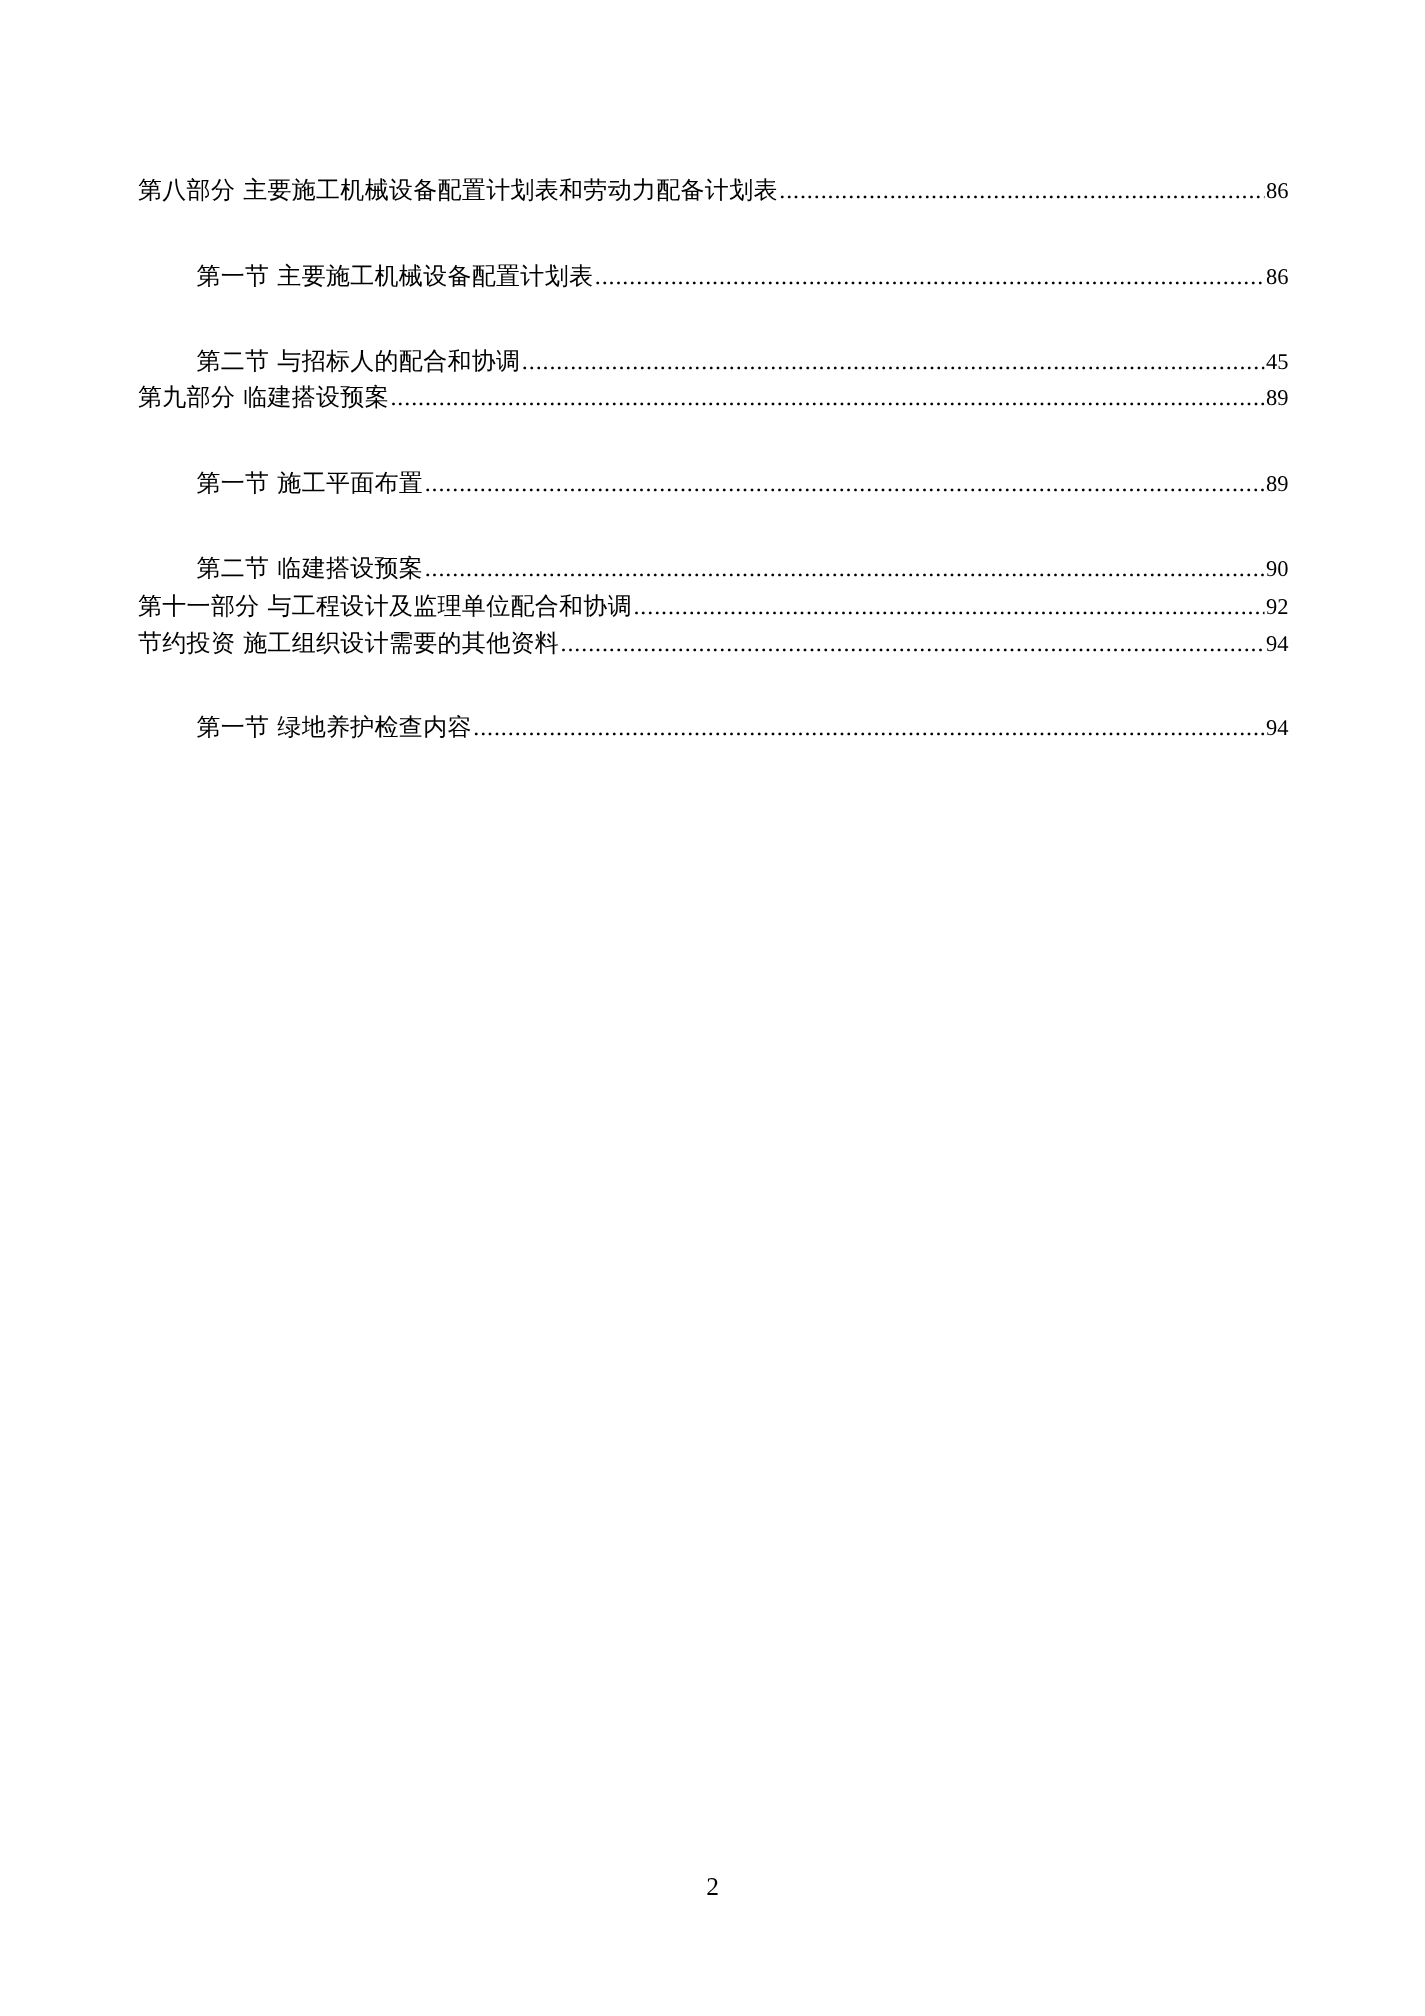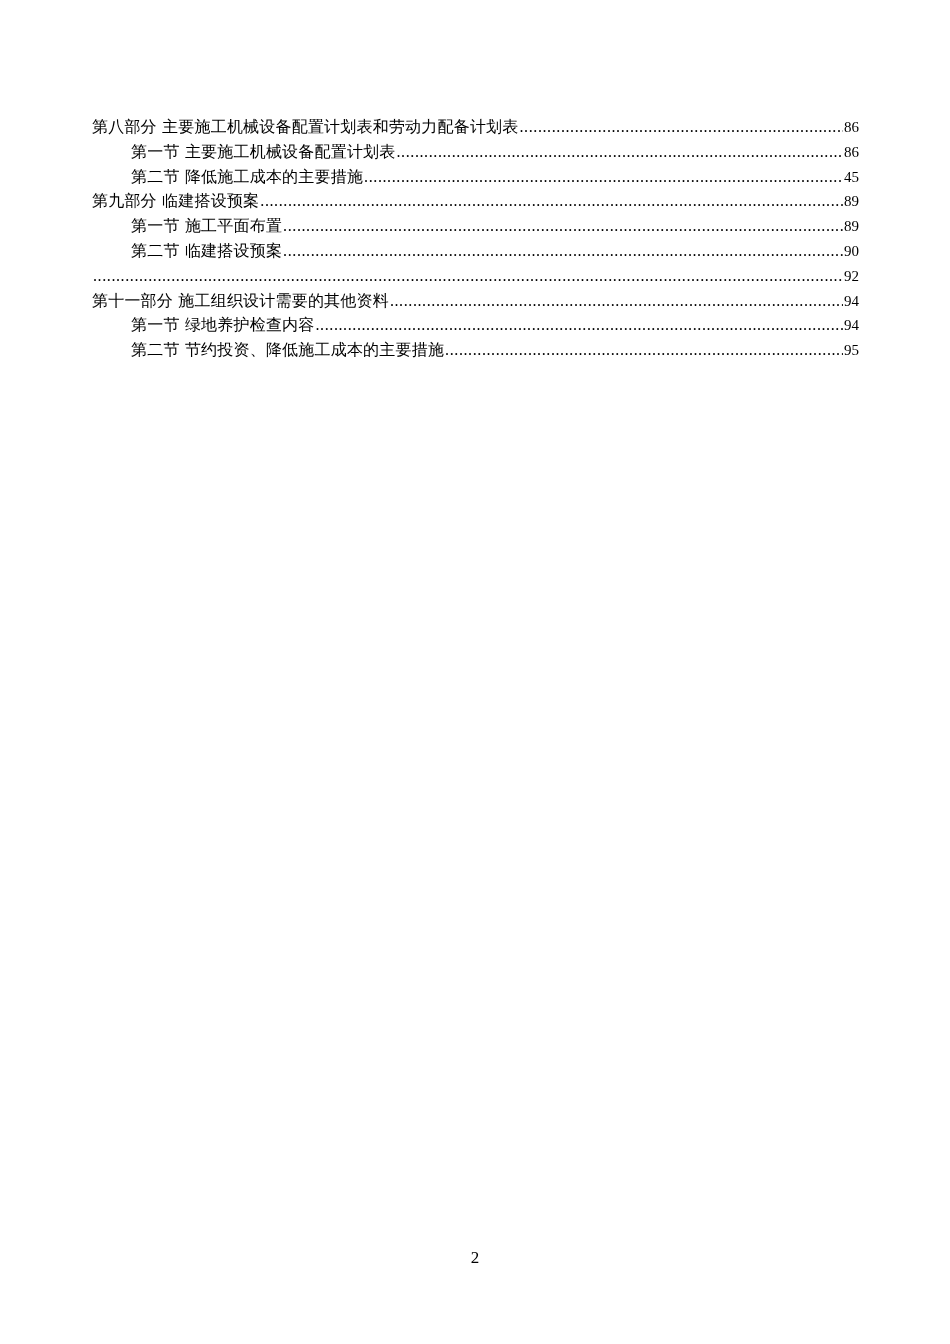--- a/index.html
+++ b/index.html
@@ -24,20 +24,21 @@
     .toc-row {
       display: flex;
       align-items: baseline;
       height: 24.8px;
       line-height: 24.8px;
       font-size: 16px;
       white-space: nowrap;
     }
     .toc-row.level-2 {
       padding-left: 39px;
+      margin-top: 32px;
     }
     .toc-label {
       flex: 0 0 auto;
       letter-spacing: 0.2px;
     }
     .toc-leader {
       flex: 1 1 auto;
       overflow: hidden;
       margin: 0 1px;
       font-family: "Liberation Serif", serif;
@@ -70,53 +71,49 @@
     <span class="toc-label">第八部分  主要施工机械设备配置计划表和劳动力配备计划表</span>
     <span class="toc-leader"></span>
     <span class="toc-page">86</span>
   </div>
   <div class="toc-row level-2">
     <span class="toc-label">第一节  主要施工机械设备配置计划表</span>
     <span class="toc-leader"></span>
     <span class="toc-page">86</span>
   </div>
   <div class="toc-row level-2">
-    <span class="toc-label">第二节  降低施工成本的主要措施</span>
+    <span class="toc-label">第二节  与招标人的配合和协调</span>
     <span class="toc-leader"></span>
     <span class="toc-page">45</span>
   </div>
   <div class="toc-row level-1">
     <span class="toc-label">第九部分 临建搭设预案</span>
     <span class="toc-leader"></span>
     <span class="toc-page">89</span>
   </div>
   <div class="toc-row level-2">
     <span class="toc-label">第一节  施工平面布置</span>
     <span class="toc-leader"></span>
     <span class="toc-page">89</span>
   </div>
   <div class="toc-row level-2">
     <span class="toc-label">第二节  临建搭设预案</span>
     <span class="toc-leader"></span>
     <span class="toc-page">90</span>
   </div>
   <div class="toc-row level-1">
+    <span class="toc-label">第十一部分  与工程设计及监理单位配合和协调</span>
     <span class="toc-leader"></span>
     <span class="toc-page">92</span>
   </div>
   <div class="toc-row level-1">
-    <span class="toc-label">第十一部分 施工组织设计需要的其他资料</span>
+    <span class="toc-label">节约投资 施工组织设计需要的其他资料</span>
     <span class="toc-leader"></span>
     <span class="toc-page">94</span>
   </div>
   <div class="toc-row level-2">
     <span class="toc-label">第一节  绿地养护检查内容</span>
     <span class="toc-leader"></span>
     <span class="toc-page">94</span>
   </div>
-  <div class="toc-row level-2">
-    <span class="toc-label">第二节  节约投资、降低施工成本的主要措施</span>
-    <span class="toc-leader"></span>
-    <span class="toc-page">95</span>
-  </div>
 </div>
 
 <div class="page-number">2</div>
 
 </body></html>

